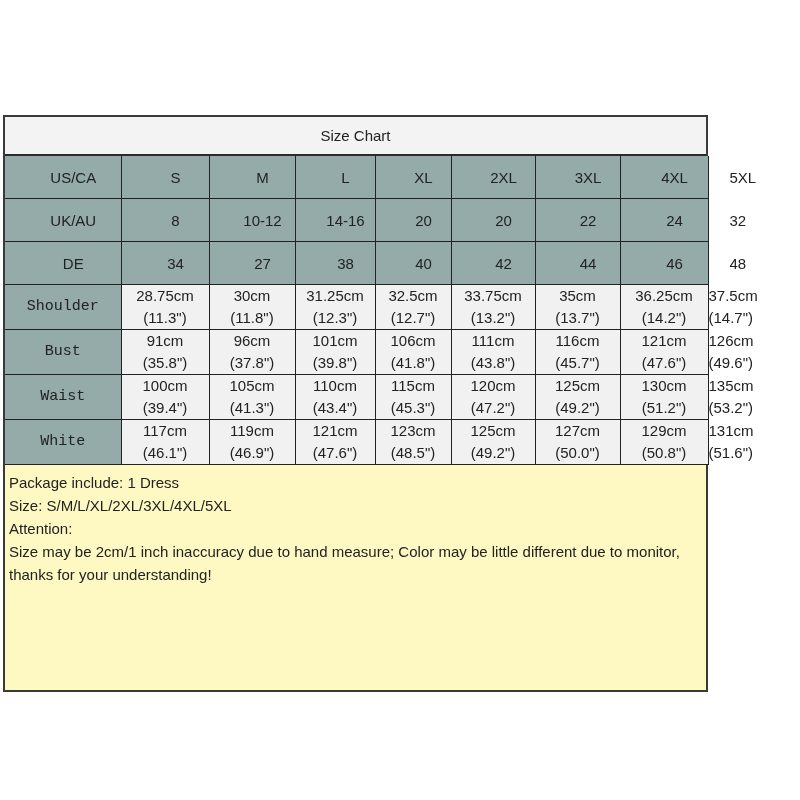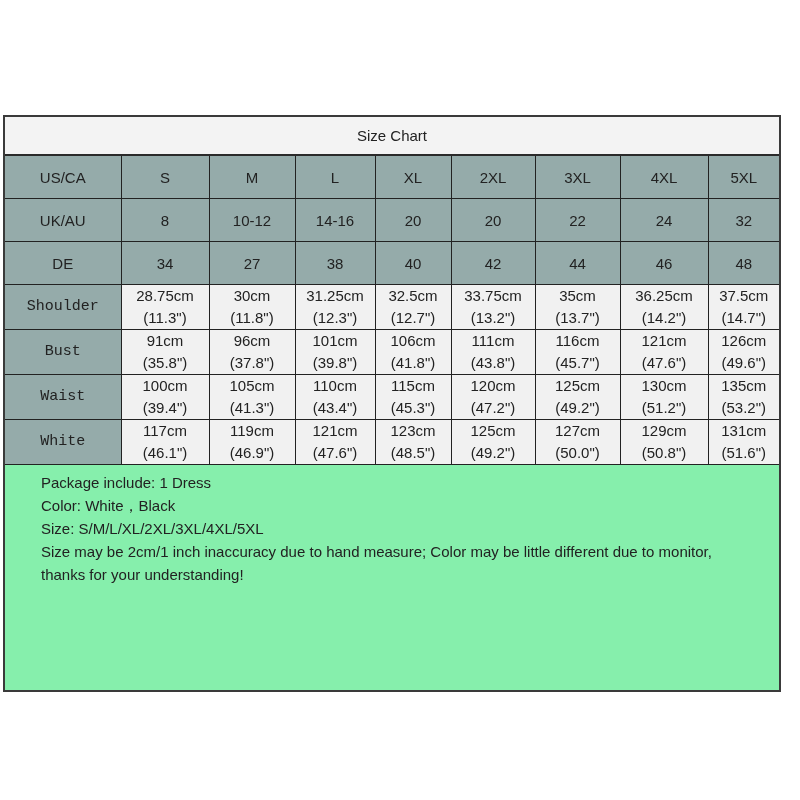--- a/index.html
+++ b/index.html
@@ -1,32 +1,32 @@
 <!DOCTYPE html>
 <html><head>
 <meta charset="utf-8">
 <style>
   html, body { margin: 0; padding: 0; background: #ffffff; }
   body { width: 800px; height: 800px; position: relative; overflow: hidden;
          font-family: "Liberation Sans", sans-serif; color: #222; }
-  .sheet { position: absolute; left: 3px; top: 115px; width: 778px; height: 577px;
-           border: 2px solid #3a3a3a; box-sizing: border-box; background: #86efac; }
+  .sheet { position: absolute; left: 3px; top: 115px; width: 705px; height: 577px;
+           border: 2px solid #3a3a3a; box-sizing: border-box; background: #fef9c3; }
   .title { height: 37px; line-height: 37px; text-align: center; font-size: 15px;
            background: #f3f3f3; border-bottom: 2px solid #2a2a2a; }
   table { border-collapse: collapse; width: 100%; table-layout: fixed; }
   td { border: 1.5px solid #222; text-align: center; font-size: 15px; padding: 0;
        color: #222; }
   table tr:first-child td { border-top: none; }
   table td:first-child { border-left: none; }
   table td:last-child { border-right: none; }
-  tr.size-row td { background: #95abaa; height: 42px; }
+  tr.size-row td { background: #95abaa; height: 42px; padding-left: 21px; }
   tr.meas-row td { background: #f1f1f1; height: 44px; line-height: 22px; }
   tr.meas-row td.rowhead { background: #95abaa; font-family: Liberation Mono, monospace; }
   .footer { padding: 6px 4px 0 4px; font-size: 15px; line-height: 23px; color: #222; }
-  .footer div { white-space: nowrap; margin-left: 32px; }
+  .footer div { white-space: nowrap; }
 </style>
 </head>
 <body>
 
 <div class="sheet">
   <div class="title">Size Chart</div>
   <table>
     <colgroup>
       <col style="width:116px">
         <col style="width:88px">
@@ -209,18 +209,18 @@
           </td>
           <td>
             <div>131cm</div>
             <div>(51.6")</div>
           </td>
         </tr>
       </tbody>
   </table>
   <div class="footer" id="footer">
       <div>Package include: 1 Dress</div>
-      <div>Color:  White，Black</div>
       <div>Size: S/M/L/XL/2XL/3XL/4XL/5XL</div>
+      <div>Attention:</div>
       <div>Size may be 2cm/1 inch inaccuracy due to hand measure; Color may be little different due to monitor,</div>
       <div>thanks for your understanding!</div>
     </div>
 </div>
 
 </body></html>

